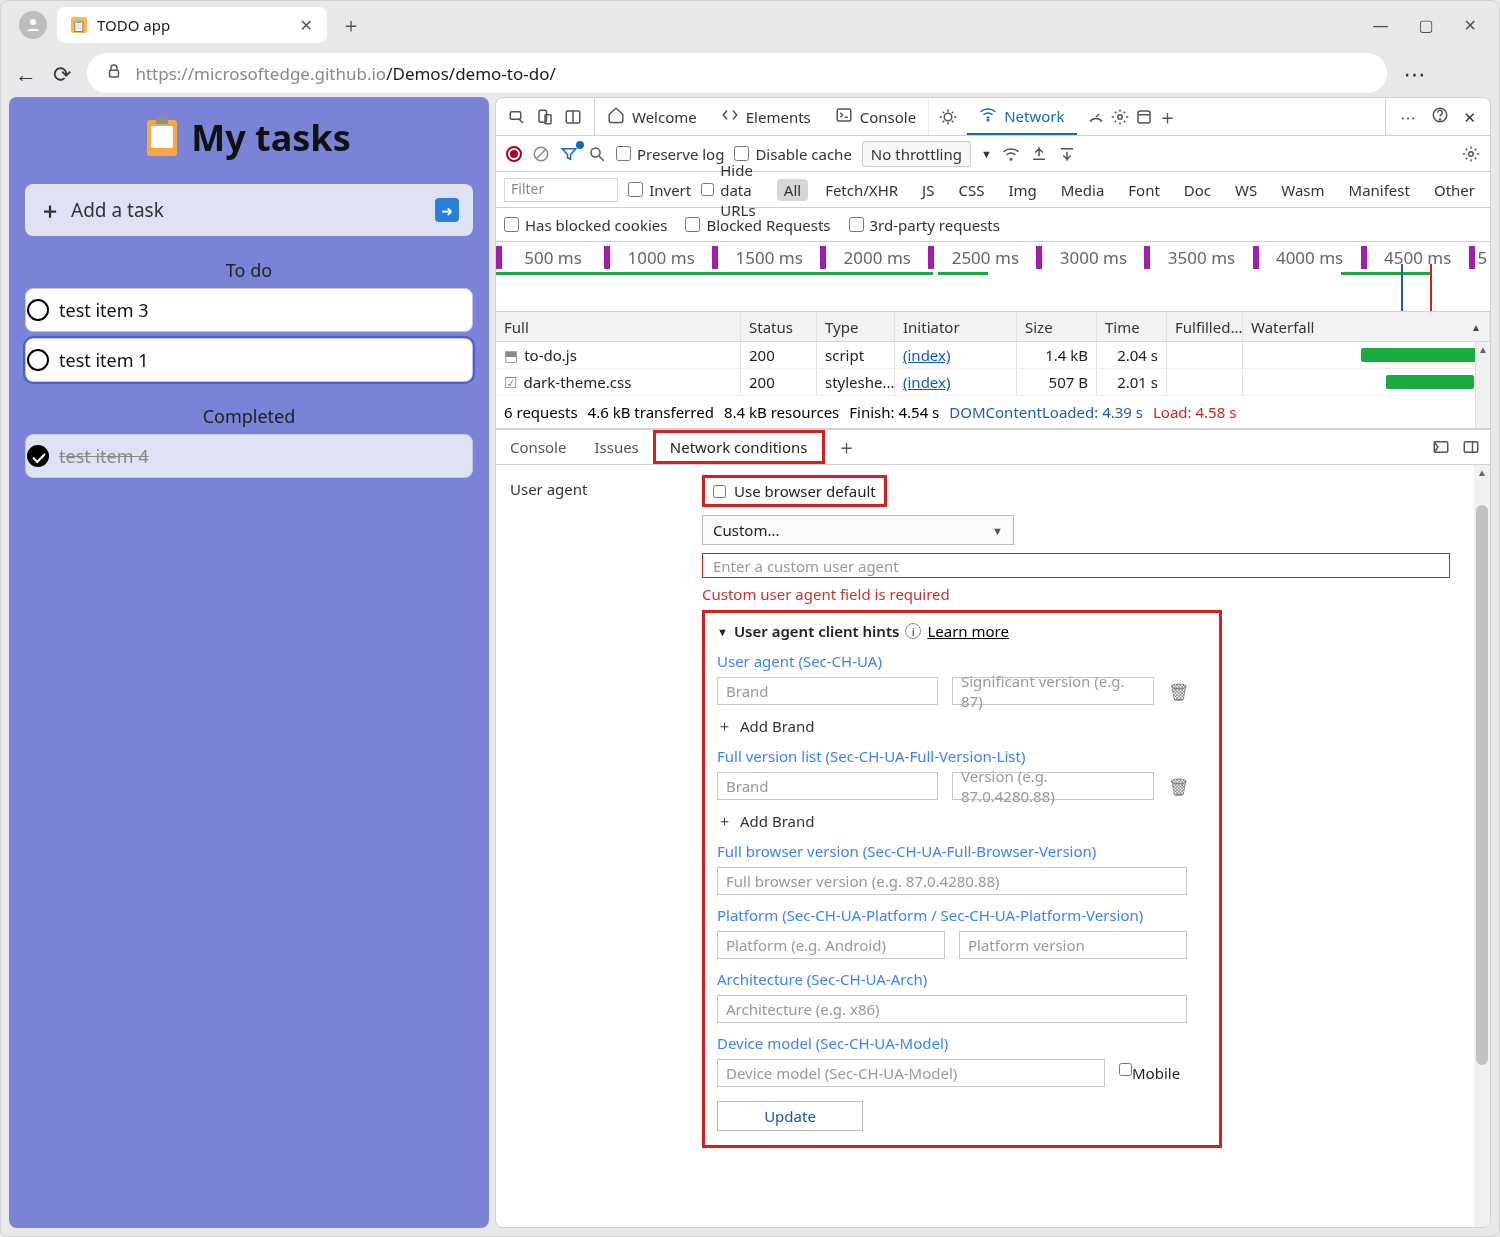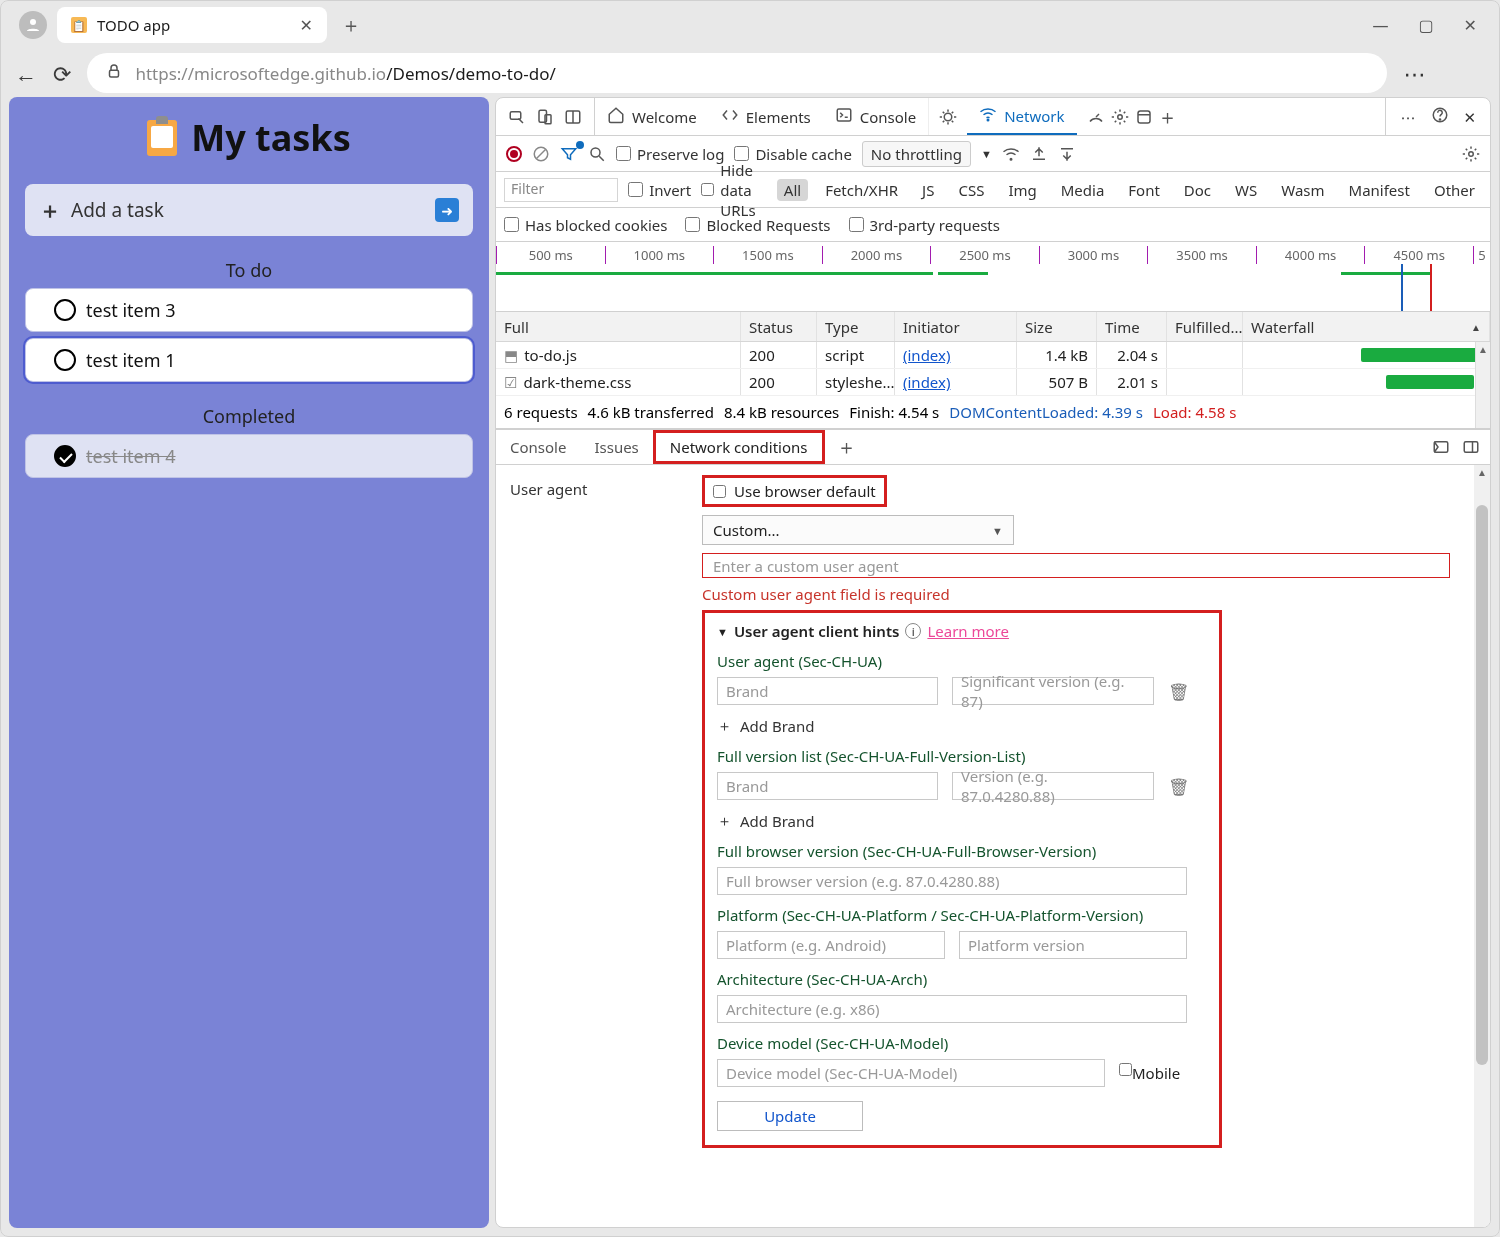--- a/index.html
+++ b/index.html
@@ -28,21 +28,21 @@
 .app { width: 480px; background: #7a83d6; border-radius: 8px; padding: 16px; color: #111; overflow: hidden; }
 .app-header { display: flex; align-items: center; justify-content: center; gap: 14px; }
 .clipboard-icon { width: 30px; height: 36px; background: #f7a844; border-radius: 3px; position: relative; }
 .clipboard-icon::before { content: ""; position: absolute; top: 6px; left: 4px; right: 4px; height: 22px; background: #fff; border-radius: 2px; }
 .clipboard-icon span { position: absolute; top: -4px; left: 50%; transform: translateX(-50%); width: 12px; height: 8px; background: #8e8e8e; border-radius: 3px 3px 0 0; }
 .app-title { font-size: 36px; font-weight: 700; }
 .add-task { margin-top: 22px; background: #dfe2f3; border-radius: 8px; height: 52px; display: flex; align-items: center; padding: 0 14px; font-size: 19px; color: #333; }
 .add-task .plus { font-size: 22px; margin-right: 10px; font-weight: 600; }
 .add-task .submit { margin-left: auto; width: 24px; height: 24px; background: #2a7fd6; border-radius: 4px; color: #fff; display: flex; align-items: center; justify-content: center; font-size: 14px; }
 .section-label { text-align: center; font-size: 18px; color: #222; margin-top: 22px; margin-bottom: 6px; }
-.task { background: #fff; border-radius: 8px; height: 44px; display: flex; align-items: center; padding: 0 28px; gap: 10px; margin-bottom: 6px; font-size: 18px; border: 1px solid #bfc3e6; }
+.task { background: #fff; border-radius: 8px; height: 44px; display: flex; align-items: center; padding: 0 1px; gap: 10px; margin-bottom: 6px; font-size: 18px; border: 1px solid #bfc3e6; }
 .task.selected { outline: 2px solid #4e5ccf; }
 .circle { width: 22px; height: 22px; border-radius: 50%; border: 2.5px solid #000; flex-shrink: 0; }
 .circle.done { background: #000; position: relative; }
 .circle.done::after { content: ""; position: absolute; left: 4px; top: 6px; width: 10px; height: 5px; border-left: 2px solid #fff; border-bottom: 2px solid #fff; transform: rotate(-45deg); }
 .task.completed-task .task-text { text-decoration: line-through; color: #888; }
 .task.completed-task { background: #dfe2f3; }
 
 
 .devtools { flex: 1; background: #fff; border-radius: 8px; display: flex; flex-direction: column; overflow: hidden; border: 1px solid #d0d0d0; position: relative; }
 .dt-tabs { height: 38px; border-bottom: 1px solid #d0d0d0; display: flex; align-items: center; font-size: 15px; color: #333; }
@@ -68,21 +68,21 @@
 
 .dt-filter { height: 36px; border-bottom: 1px solid #d0d0d0; display: flex; align-items: center; padding: 0 8px; gap: 10px; font-size: 15px; color: #333; }
 .filter-input { width: 210px; height: 24px; border: 1px solid #d5d5d5; padding: 0 6px; color: #888; font-size: 14px; background: #fff; }
 .pill { padding: 1px 7px; border-radius: 4px; }
 .pill.active { background: #d6d6d6; }
 .dt-filter2 { height: 34px; border-bottom: 1px solid #d0d0d0; display: flex; align-items: center; padding: 0 8px; gap: 18px; font-size: 15px; color: #333; }
 
 
 .timeline { height: 70px; border-bottom: 1px solid #d0d0d0; position: relative; background: #fff; font-size: 12px; color: #666; }
 .timeline .ticks { display: flex; padding: 4px 0 0 0; }
-.timeline .tick { flex: 1; text-align: center; border-left: 1px solid #a21caf; font-size: 13px; }
+.timeline .tick { flex: 1; text-align: center; border-left: 6px solid #a21caf; font-size: 17px; }
 .timeline .bar-area { position: absolute; top: 22px; left: 0; right: 0; bottom: 0; }
 .timeline .green { position: absolute; height: 3px; background: #1aab40; top: 8px; }
 .timeline .mark-blue { position: absolute; width: 2px; background: #1a5db8; top: 0; bottom: 0; }
 .timeline .mark-red { position: absolute; width: 2px; background: #d21f1f; top: 0; bottom: 0; }
 
 
 .net-table { border-bottom: 1px solid #d0d0d0; font-size: 15px; position: relative; }
 .net-head, .net-row { display: grid; grid-template-columns: 245px 76px 78px 122px 80px 70px 76px 1fr; align-items: center; }
 .net-head { height: 30px; background: #f2f2f2; border-bottom: 1px solid #d6d6d6; color: #333; }
 .net-head > div, .net-row > div { padding: 0 8px; border-right: 1px solid #e2e2e2; height: 100%; display: flex; align-items: center; overflow: hidden; white-space: nowrap; }
@@ -113,22 +113,22 @@
 .form-label { width: 170px; color: #333; padding-top: 4px; }
 .form-body { flex: 1; }
 .red-box { border: 3px solid #d41f1f; padding: 3px 8px; display: inline-flex; align-items: center; gap: 8px; }
 .select-box { border: 1px solid #bcbcbc; height: 30px; width: 312px; display: flex; align-items: center; justify-content: space-between; padding: 0 10px; color: #222; background: #fbfbfb; margin-top: 8px; }
 .text-input { border: 1px solid #d41f1f; height: 25px; width: 748px; padding: 0 10px; color: #999; margin-top: 8px; background: #fff; display: flex; align-items: center; }
 .err-text { color: #c7342b; margin-top: 6px; }
 .hints-box { border: 3px solid #d41f1f; padding: 8px 12px 14px 12px; margin-top: 6px; width: 520px; }
 .hints-title { font-weight: 600; display: flex; align-items: center; gap: 6px; }
 .hints-title .disc { font-size: 11px; }
 .hints-title .info { width: 16px; height: 16px; border: 1px solid #888; border-radius: 50%; font-size: 11px; display: inline-flex; align-items: center; justify-content: center; color: #666; }
-.hints-title a { color: #ec4899; text-decoration: underline; font-weight: 400; }
-.hint-label { margin-top: 10px; color: #14532d; }
+.hints-title a { color: #000000; text-decoration: underline; font-weight: 400; }
+.hint-label { margin-top: 10px; color: #3b82f6; }
 .hint-row { display: flex; gap: 14px; align-items: center; margin-top: 6px; }
 .hint-input { border: 1px solid #c8c8c8; height: 28px; padding: 0 8px; color: #999; background: #fff; display: flex; align-items: center; font-size: 15px; }
 .hint-input.w1 { width: 221px; }
 .hint-input.w2 { width: 202px; }
 .hint-input.full { width: 470px; }
 .hint-input.half { width: 228px; }
 .trash { color: #777; font-size: 17px; }
 .add-brand { display: flex; align-items: center; gap: 8px; color: #333; margin-top: 10px; }
 .update-btn { border: 1px solid #bcbcbc; background: #fff; color: #1155cc; height: 30px; width: 146px; display: flex; align-items: center; justify-content: center; margin-top: 14px; }
 .mobile-chk { display: flex; align-items: flex-start; }

